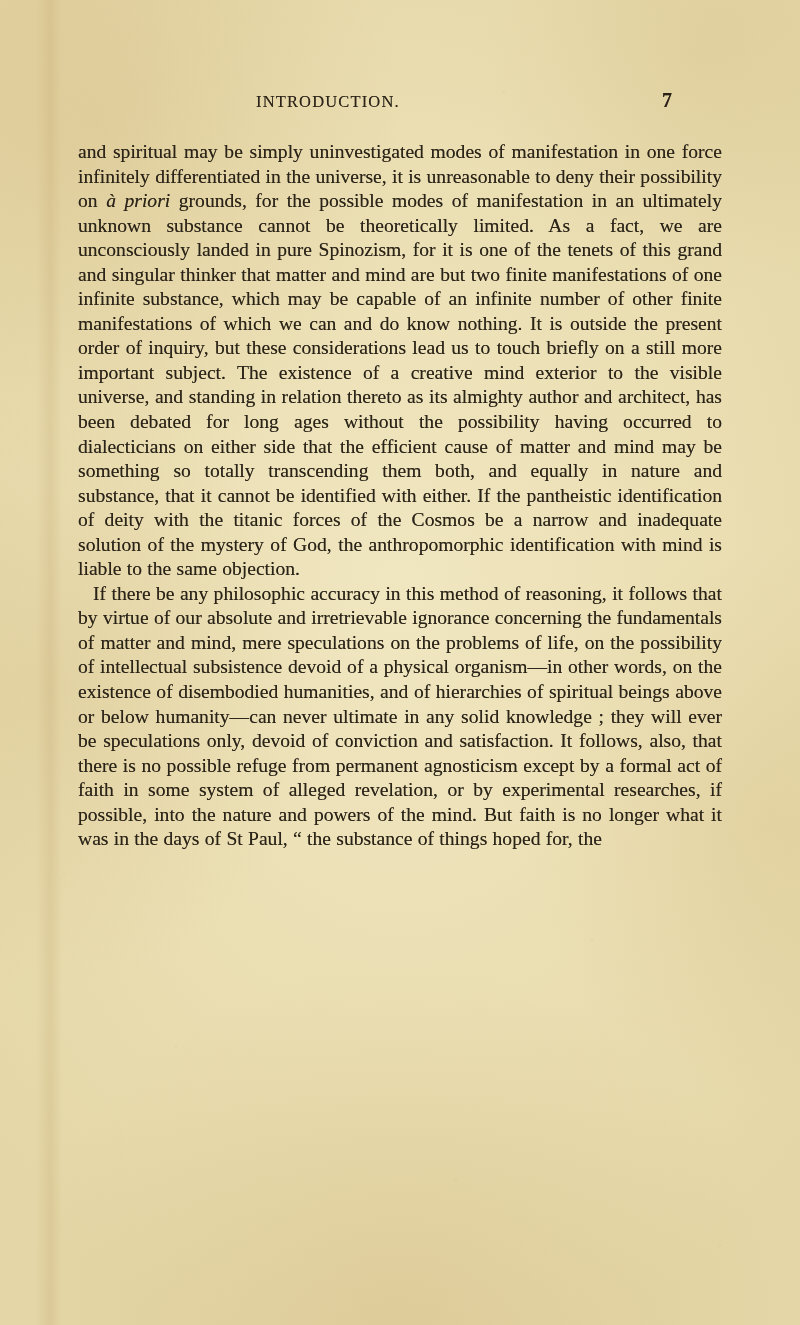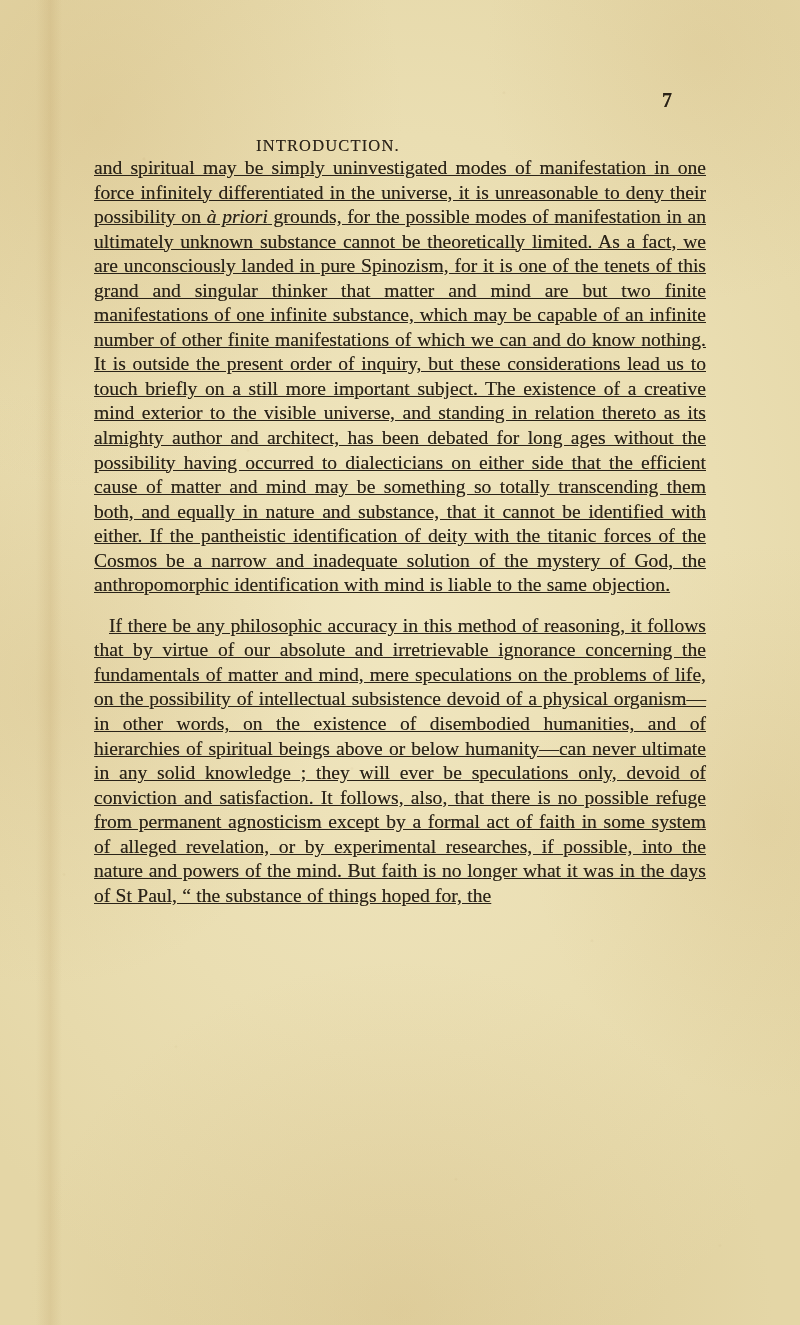--- a/index.html
+++ b/index.html
@@ -70,21 +70,20 @@
   }
   .runhead-title {
     position: absolute;
     left: 178px;
     top: 0;
     font-size: 16.5px;
     letter-spacing: 1.15px;
     font-variant: small-caps;
     text-transform: uppercase;
     color: #2c2419;
-    margin-top: 44px;
   }
   .runhead-folio {
     position: absolute;
     right: 48px;
     top: -3px;
     font-size: 20px;
     font-weight: bold;
     color: #2a2217;
   }
 
@@ -92,27 +91,26 @@
   .body-block {
     position: absolute;
     left: 78px;
     top: 140px;
     width: 644px;
     color: #2a2318;
     font-size: 19.6px;
     line-height: 24.55px;
   }
   .para {
-    margin: 16px;
+    margin: 0;
     text-align: justify;
     text-align-last: left;
     -webkit-hyphens: none;
     hyphens: none;
     word-spacing: 0.4px;
-    text-decoration: underline;
   }
   .para.indented {
     text-indent: 15px;
   }
   .para i { font-style: italic; }
 
   
   .body-block, .runhead {
     text-rendering: optimizeLegibility;
     text-shadow: 0 0 0.45px rgba(42,35,24,0.55);

